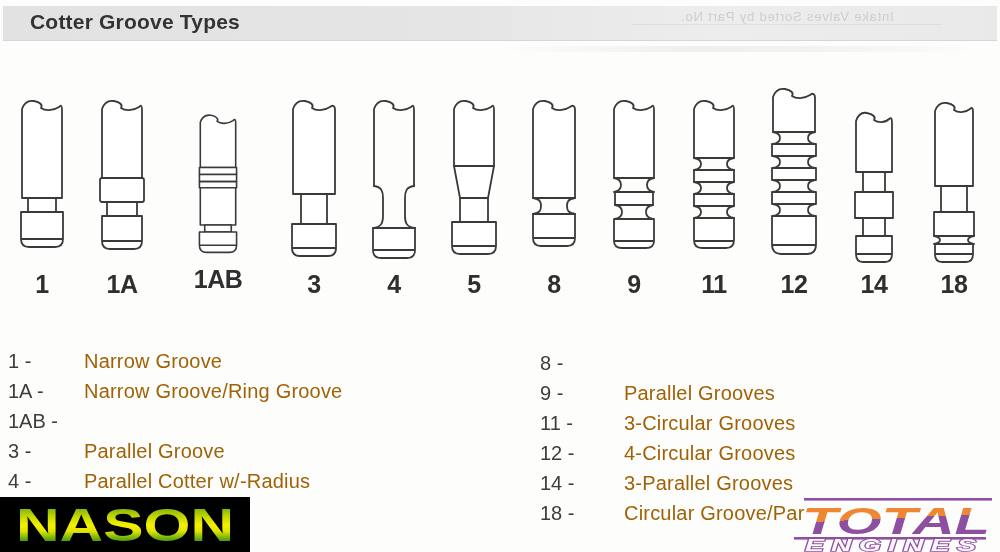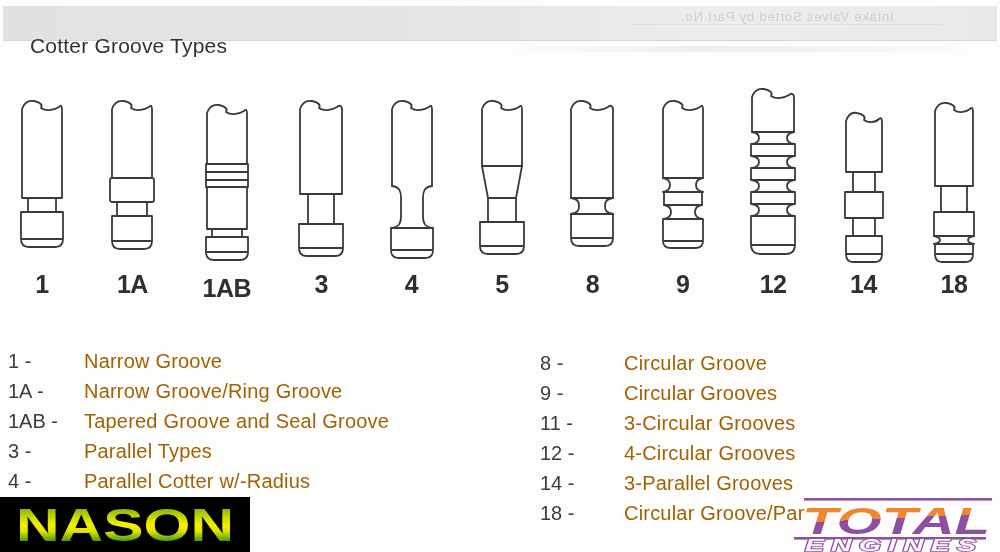--- a/index.html
+++ b/index.html
@@ -10,21 +10,21 @@
     color:#3c3c3c;
   }
   
   .band{
     position:absolute;top:6px;left:3px;right:3px;height:34px;
     background:linear-gradient(90deg,#e2e2e2 0%,#e5e5e5 45%,#ededed 72%,#e9e9e9 100%);
     border-bottom:1px solid #d6d6d6;
   }
   .band-title{
     position:absolute;left:27px;top:4px;
-    font-size:21px;font-weight:normal;color:#333;letter-spacing:.2px;margin-top:24px;
+    font-size:21px;font-weight:bold;color:#333;letter-spacing:.2px;
   }
   .bleed{
     position:absolute;right:55px;top:3px;width:310px;
     transform:scaleX(-1);
     color:#c9c9c9;font-size:13px;letter-spacing:.8px;
     border-bottom:1px solid #dcdcdc;
     filter:blur(.4px);opacity:.85;text-align:center;
   }
   .smudge{
     position:absolute;top:46px;left:500px;width:480px;height:6px;
@@ -84,21 +84,21 @@
     <svg viewBox="0 0 60 182">
       <path d="M10,92 L10,23 C12,17 16,14 22,15 C28,16 31,19 29,22 C33,25 41,25 47,21 C49,19 50,19 50,24 L50,92 Z"></path>
       <rect x="8" y="92" width="44" height="24" rx="2"></rect>
       <rect x="15" y="116" width="30" height="14"></rect>
       <path d="M10,130 L50,130 L50,155 Q50,163 42,163 L18,163 Q10,163 10,155 Z"></path>
       <line x1="11" y1="155" x2="49" y2="155"></line>
     </svg>
     <figcaption class="vcap">1A</figcaption>
   </figure>
 
-  <figure class="valve" style="margin:4px">
+  <figure class="valve" style="margin:16px">
     <svg viewBox="0 0 60 182">
       <path d="M10,74 L10,23 C12,17 16,14 22,15 C28,16 31,19 29,22 C33,25 41,25 47,21 C49,19 50,19 50,24 L50,74 Z"></path>
       <rect x="9" y="74" width="42" height="8"></rect>
       <rect x="9" y="82" width="42" height="8"></rect>
       <rect x="9" y="90" width="42" height="7"></rect>
       <rect x="10" y="97" width="40" height="42"></rect>
       <rect x="15" y="139" width="30" height="8"></rect>
       <path d="M9,147 L51,147 L51,162 Q51,170 43,170 L17,170 Q9,170 9,162 Z"></path>
       <line x1="10" y1="162" x2="50" y2="162"></line>
     </svg>
@@ -155,20 +155,36 @@
       <path class="nf" d="M50,92 C44,93 43,96 43,99 C43,102 44,105 50,106"></path>
       <rect x="11" y="106" width="38" height="13"></rect>
       <path class="nf" d="M11,119 C17,120 18,123 18,126 C18,129 17,132 11,133"></path>
       <path class="nf" d="M49,119 C43,120 42,123 42,126 C42,129 43,132 49,133"></path>
       <path d="M10,133 L50,133 L50,155 Q50,162 42,162 L18,162 Q10,162 10,155 Z"></path>
       <line x1="11" y1="155" x2="49" y2="155"></line>
     </svg>
     <figcaption class="vcap">9</figcaption>
   </figure>
 
+  <figure class="valve" style="margin:0">
+    <svg viewBox="0 0 60 182">
+      <path d="M10,72 L10,23 C12,17 16,14 22,15 C28,16 31,19 29,22 C33,25 41,25 47,21 C49,19 50,19 50,24 L50,72 Z"></path>
+      <path class="nf" d="M10,72 C16,73 17,76 17,78 C17,80 16,83 10,84"></path>
+      <path class="nf" d="M50,72 C44,73 43,76 43,78 C43,80 44,83 50,84"></path>
+      <rect x="10" y="84" width="40" height="12"></rect>
+      <path class="nf" d="M10,96 C16,97 17,100 17,102 C17,104 16,107 10,108"></path>
+      <path class="nf" d="M50,96 C44,97 43,100 43,102 C43,104 44,107 50,108"></path>
+      <rect x="10" y="108" width="40" height="12"></rect>
+      <path class="nf" d="M10,120 C16,121 17,124 17,126 C17,128 16,131 10,132"></path>
+      <path class="nf" d="M50,120 C44,121 43,124 43,126 C43,128 44,131 50,132"></path>
+      <path d="M10,132 L50,132 L50,154 Q50,162 42,162 L18,162 Q10,162 10,154 Z"></path>
+      <line x1="11" y1="155" x2="49" y2="155"></line>
+    </svg>
+    <figcaption class="vcap">11</figcaption>
+  </figure>
 
   <figure class="valve" style="margin:0">
     <svg viewBox="0 0 60 182">
       <path d="M9,46 L9,11 C11,5 15,2 21,3 C27,4 30,7 28,10 C32,13 40,13 46,9 C48,7 51,7 51,12 L51,46 Z"></path>
       <path class="nf" d="M9,46 C15,47 16,50 16,52 C16,54 15,57 9,58"></path>
       <path class="nf" d="M51,46 C45,47 44,50 44,52 C44,54 45,57 51,58"></path>
       <rect x="8" y="58" width="44" height="12"></rect>
       <path class="nf" d="M9,70 C15,71 16,74 16,76 C16,78 15,81 9,82"></path>
       <path class="nf" d="M51,70 C45,71 44,74 44,76 C44,78 45,81 51,82"></path>
       <rect x="8" y="82" width="44" height="12"></rect>
@@ -214,43 +230,41 @@
   <div class="lrow">
     <span class="lcode">1 -</span>
     <span class="llabel">Narrow Groove</span>
   </div>
   <div class="lrow">
     <span class="lcode">1A -</span>
     <span class="llabel">Narrow Groove/Ring Groove</span>
   </div>
   <div class="lrow">
     <span class="lcode">1AB -</span>
-    <span class="llabel">Tapered Groove and Seal Groove</span>
   </div>
   <div class="lrow">
     <span class="lcode">3 -</span>
-    <span class="llabel">Parallel Types</span>
+    <span class="llabel">Parallel Groove</span>
   </div>
   <div class="lrow">
     <span class="lcode">4 -</span>
     <span class="llabel">Parallel Cotter w/-Radius</span>
   </div>
   <div class="lrow row-obscured">
     <span class="llabel">per</span>
   </div>
 </div>
 
 <div class="legend-col col-right">
   <div class="lrow">
     <span class="lcode">8 -</span>
-    <span class="llabel">Circular Groove</span>
   </div>
   <div class="lrow">
     <span class="lcode">9 -</span>
-    <span class="llabel">Circular Grooves</span>
+    <span class="llabel">Parallel Grooves</span>
   </div>
   <div class="lrow">
     <span class="lcode">11 -</span>
     <span class="llabel">3-Circular Grooves</span>
   </div>
   <div class="lrow">
     <span class="lcode">12 -</span>
     <span class="llabel">4-Circular Grooves</span>
   </div>
   <div class="lrow">

